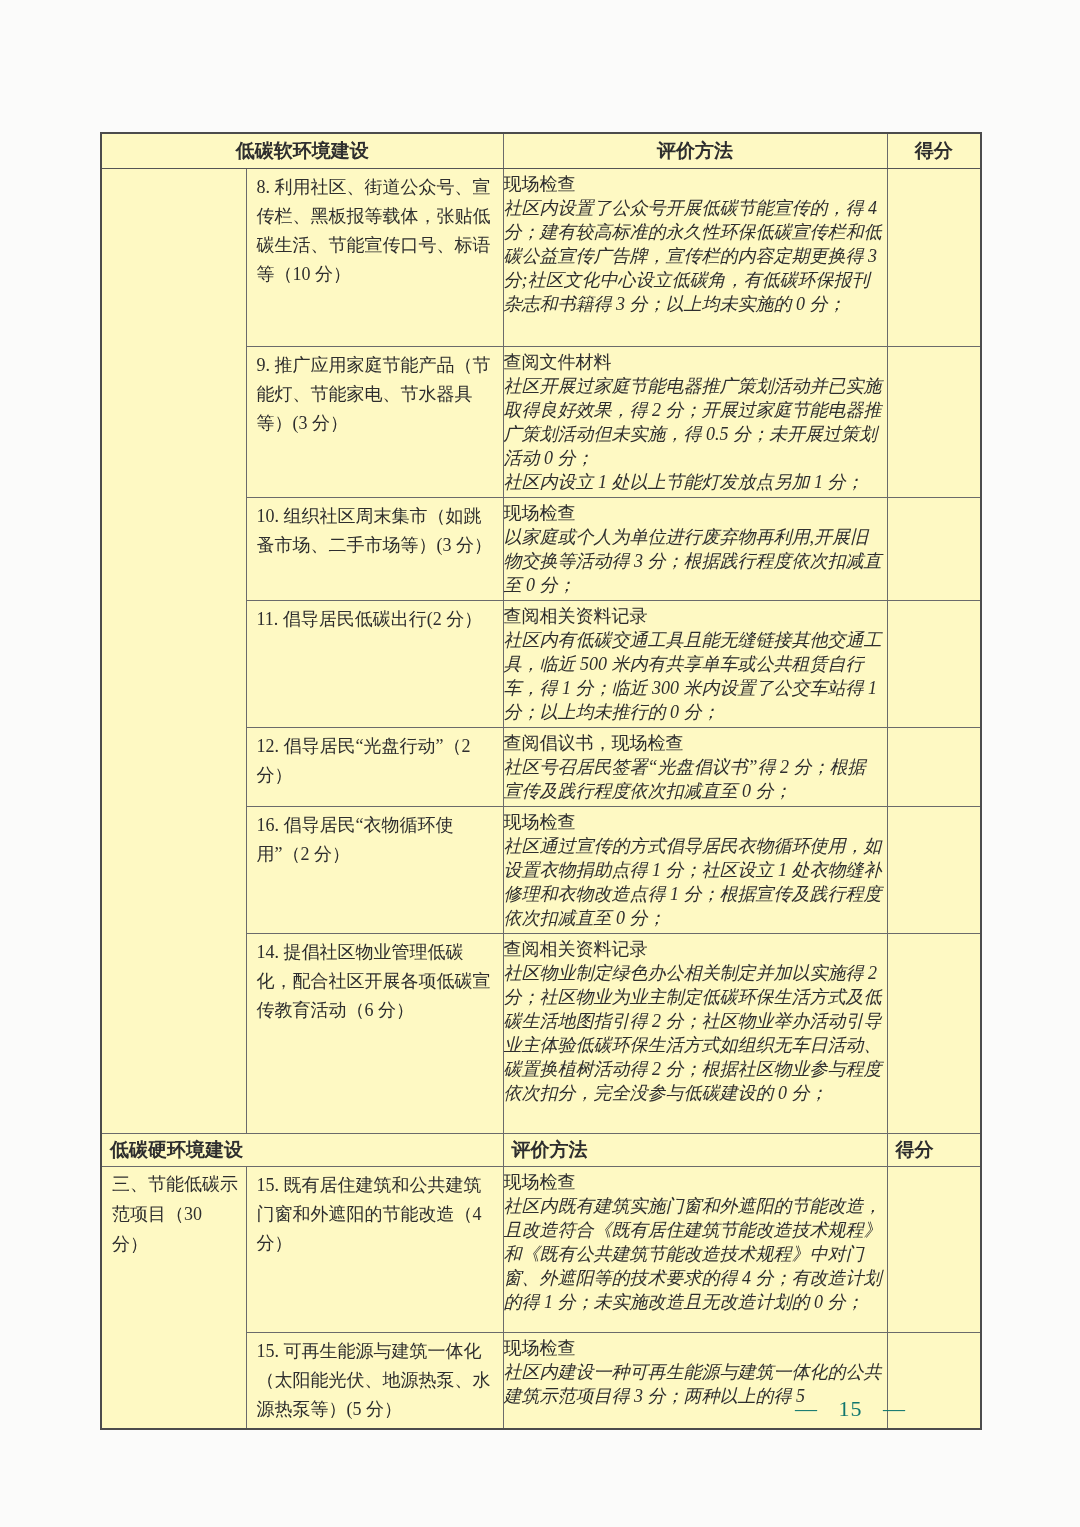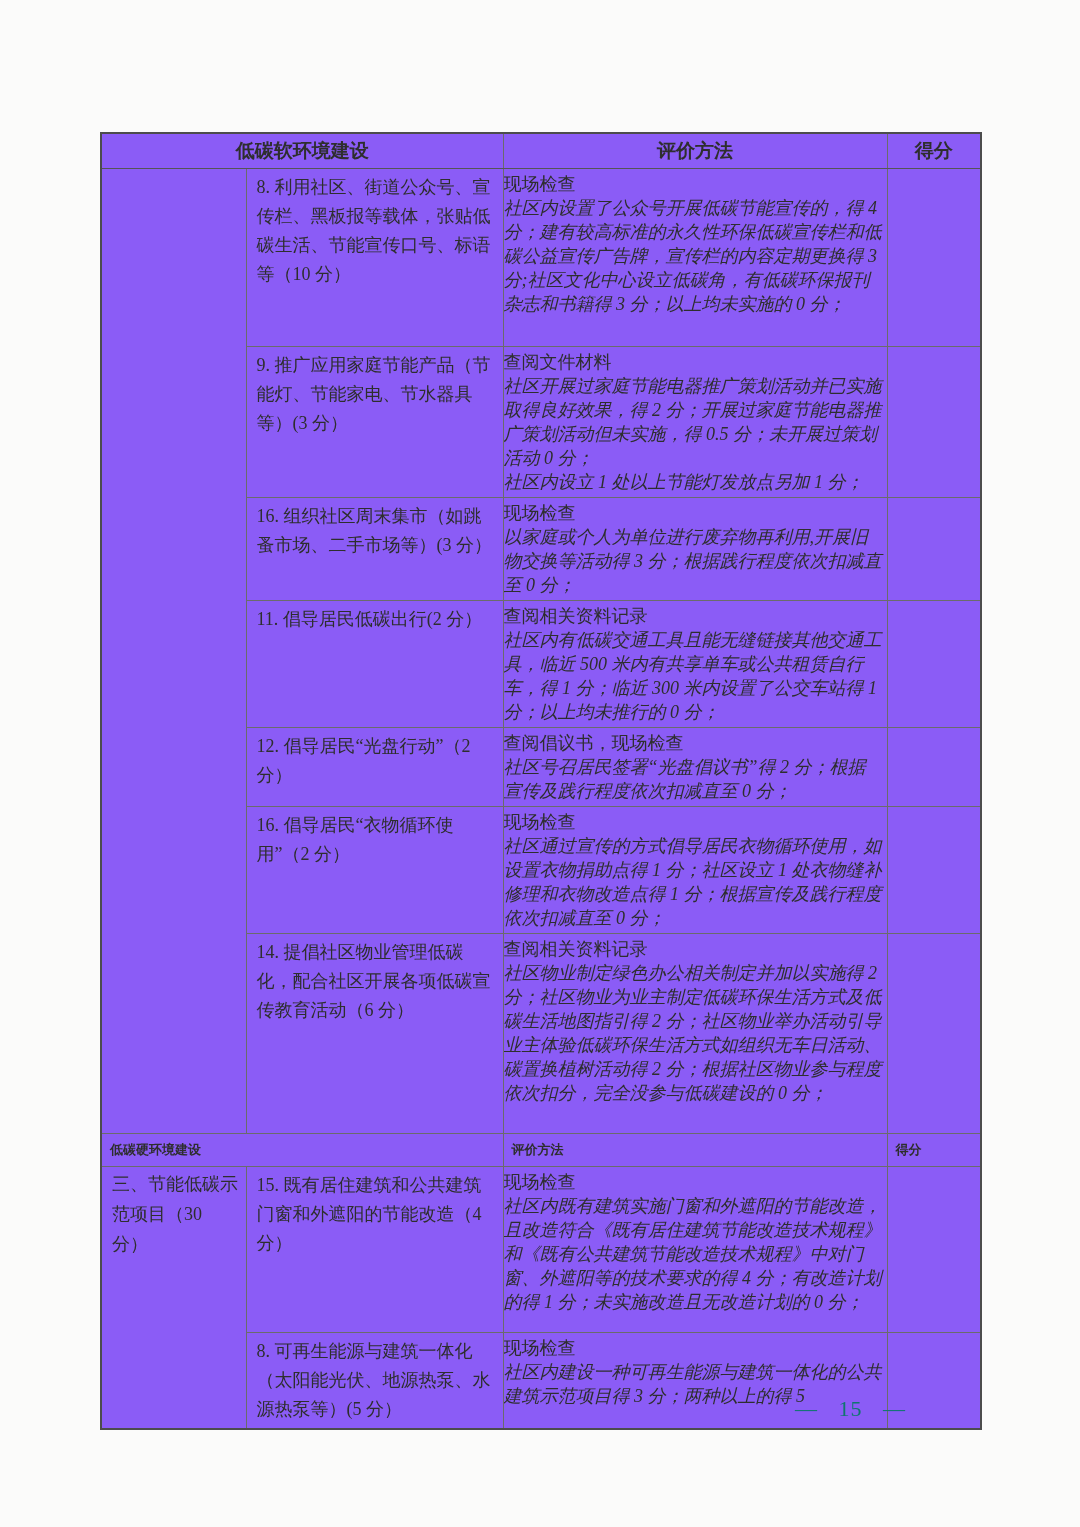--- a/index.html
+++ b/index.html
@@ -16,21 +16,21 @@
     color: #2e2e2e;
     overflow: hidden;
   }
   table.eval {
     position: absolute;
     left: 100px;
     top: 132px;
     width: 880px;
     border-collapse: collapse;
     table-layout: fixed;
-    background: #8b5cf6;
+    background: #fef9c3;
   }
   table.eval td {
     border: 1.6px solid #6b6b6b;
     font-size: 18px;
     vertical-align: top;
     overflow: hidden;
   }
   table.eval {
     border: 2px solid #4c4c4c;
   }
@@ -41,21 +41,21 @@
     font-weight: bold;
     font-size: 19px;
     vertical-align: middle;
     border-bottom: 1.8px solid #555;
   }
   td.hdr-center { text-align: center; }
   td.hdr-left { text-align: left; padding-left: 8px; }
   tr.mid-hdr-row { height: 33px; }
   tr.mid-hdr-row td {
     font-weight: bold;
-    font-size: 13px;
+    font-size: 19px;
     vertical-align: middle;
     text-align: left;
     padding-left: 8px;
   }
   
   td.cat {
     vertical-align: middle;
     text-align: left;
     padding: 2px 6px 18px 10px;
     line-height: 30px;
@@ -133,21 +133,21 @@
       <td class="method">
         <div>查阅文件材料</div>
         <div class="detail">社区开展过家庭节能电器推广策划活动并已实施取得良好效果，得 2 分；开展过家庭节能电器推广策划活动但未实施，得 0.5 分；未开展过策划活动 0 分；
 社区内设立 1 处以上节能灯发放点另加 1 分；</div>
       </td>
       <td class="score"></td>
     </tr>
 
     <tr class="r10">
       <td class="item">
-        <div>16. 组织社区周末集市（如跳蚤市场、二手市场等）(3 分）</div>
+        <div>10. 组织社区周末集市（如跳蚤市场、二手市场等）(3 分）</div>
       </td>
       <td class="method">
         <div>现场检查</div>
         <div class="detail">以家庭或个人为单位进行废弃物再利用,开展旧物交换等活动得 3 分；根据践行程度依次扣减直至 0 分；</div>
       </td>
       <td class="score"></td>
     </tr>
 
     <tr class="r11">
       <td class="item">
@@ -208,21 +208,21 @@
       </td>
       <td class="method">
         <div>现场检查</div>
         <div class="detail">社区内既有建筑实施门窗和外遮阳的节能改造，且改造符合《既有居住建筑节能改造技术规程》和《既有公共建筑节能改造技术规程》中对门窗、外遮阳等的技术要求的得 4 分；有改造计划的得 1 分；未实施改造且无改造计划的 0 分；</div>
       </td>
       <td class="score"></td>
     </tr>
 
     <tr class="r16">
       <td class="item">
-        <div>8. 可再生能源与建筑一体化（太阳能光伏、地源热泵、水源热泵等）(5 分）</div>
+        <div>15. 可再生能源与建筑一体化（太阳能光伏、地源热泵、水源热泵等）(5 分）</div>
       </td>
       <td class="method">
         <div>现场检查</div>
         <div class="detail">社区内建设一种可再生能源与建筑一体化的公共建筑示范项目得 3 分；两种以上的得 5</div>
       </td>
       <td class="score"></td>
     </tr>
   </tbody>
     </table>
 

